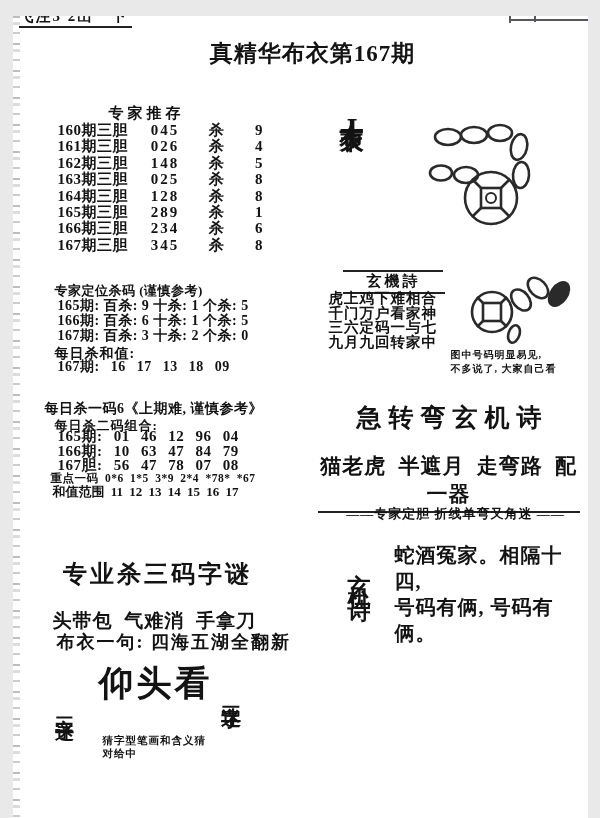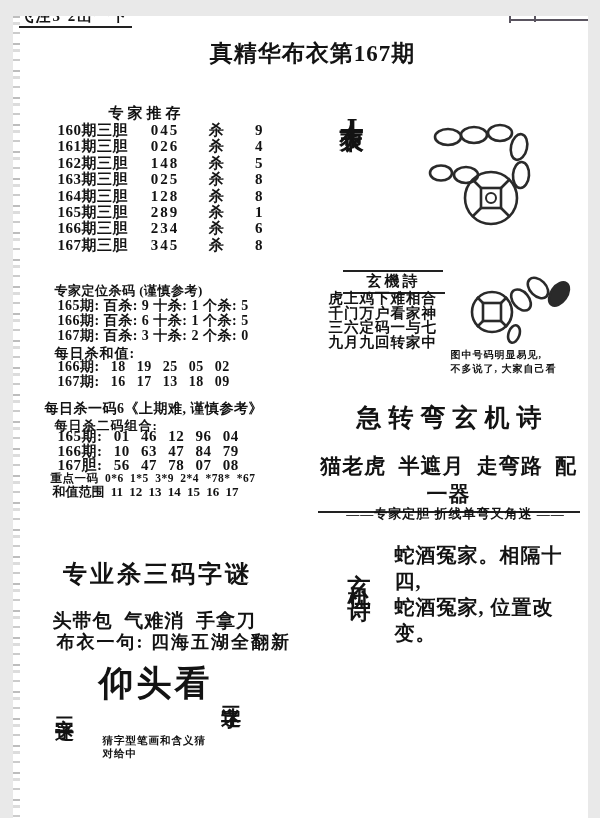--- a/index.html
+++ b/index.html
@@ -165,21 +165,20 @@
 
   <div class="abs pk-head b">专家定位杀码 (谨慎参考)</div>
   <div class="abs pk-rows b">
     <div>165期: 百杀: 9 十杀: 1 个杀: 5</div>
     <div>166期: 百杀: 6 十杀: 1 个杀: 5</div>
     <div>167期: 百杀: 3 十杀: 2 个杀: 0</div>
   </div>
 
   <div class="abs dks-head b">每日杀和值:</div>
   <div class="abs dks-rows b nums">
-    <div>166期: 18 19 25 05 02</div>
     <div>167期: 16 17 13 18 09</div>
   </div>
 
   <div class="abs dk1 b">每日杀一码6《上期难, 谨慎参考》</div>
   <div class="abs dk2-head b">每日杀二码组合:</div>
   <div class="abs dk2-rows b nums">
     <div>165期: 01 46 12 96 04</div>
     <div>166期: 10 63 47 84 79</div>
     <div>167胆: 56 47 78 07 08</div>
   </div>
@@ -241,16 +240,16 @@
     <div>不多说了, 大家自己看</div>
   </div>
 
   <div class="abs turn-title b center">急转弯玄机诗</div>
   <div class="abs turn-line b center">猫老虎 半遮月 走弯路 配一器</div>
   <div class="abs turn-note b center">——专家定胆 折线单弯又角迷 ——</div>
 
   <div class="abs xj2-vert vert b">玄机诗</div>
   <div class="abs xj2-lines b">
     <div>蛇酒冤家。相隔十四,</div>
-    <div>蛇酒冤家, 位置改变。</div>
+    <div>号码有俩, 号码有俩。</div>
   </div>
 
 </div>
 
 </body></html>

